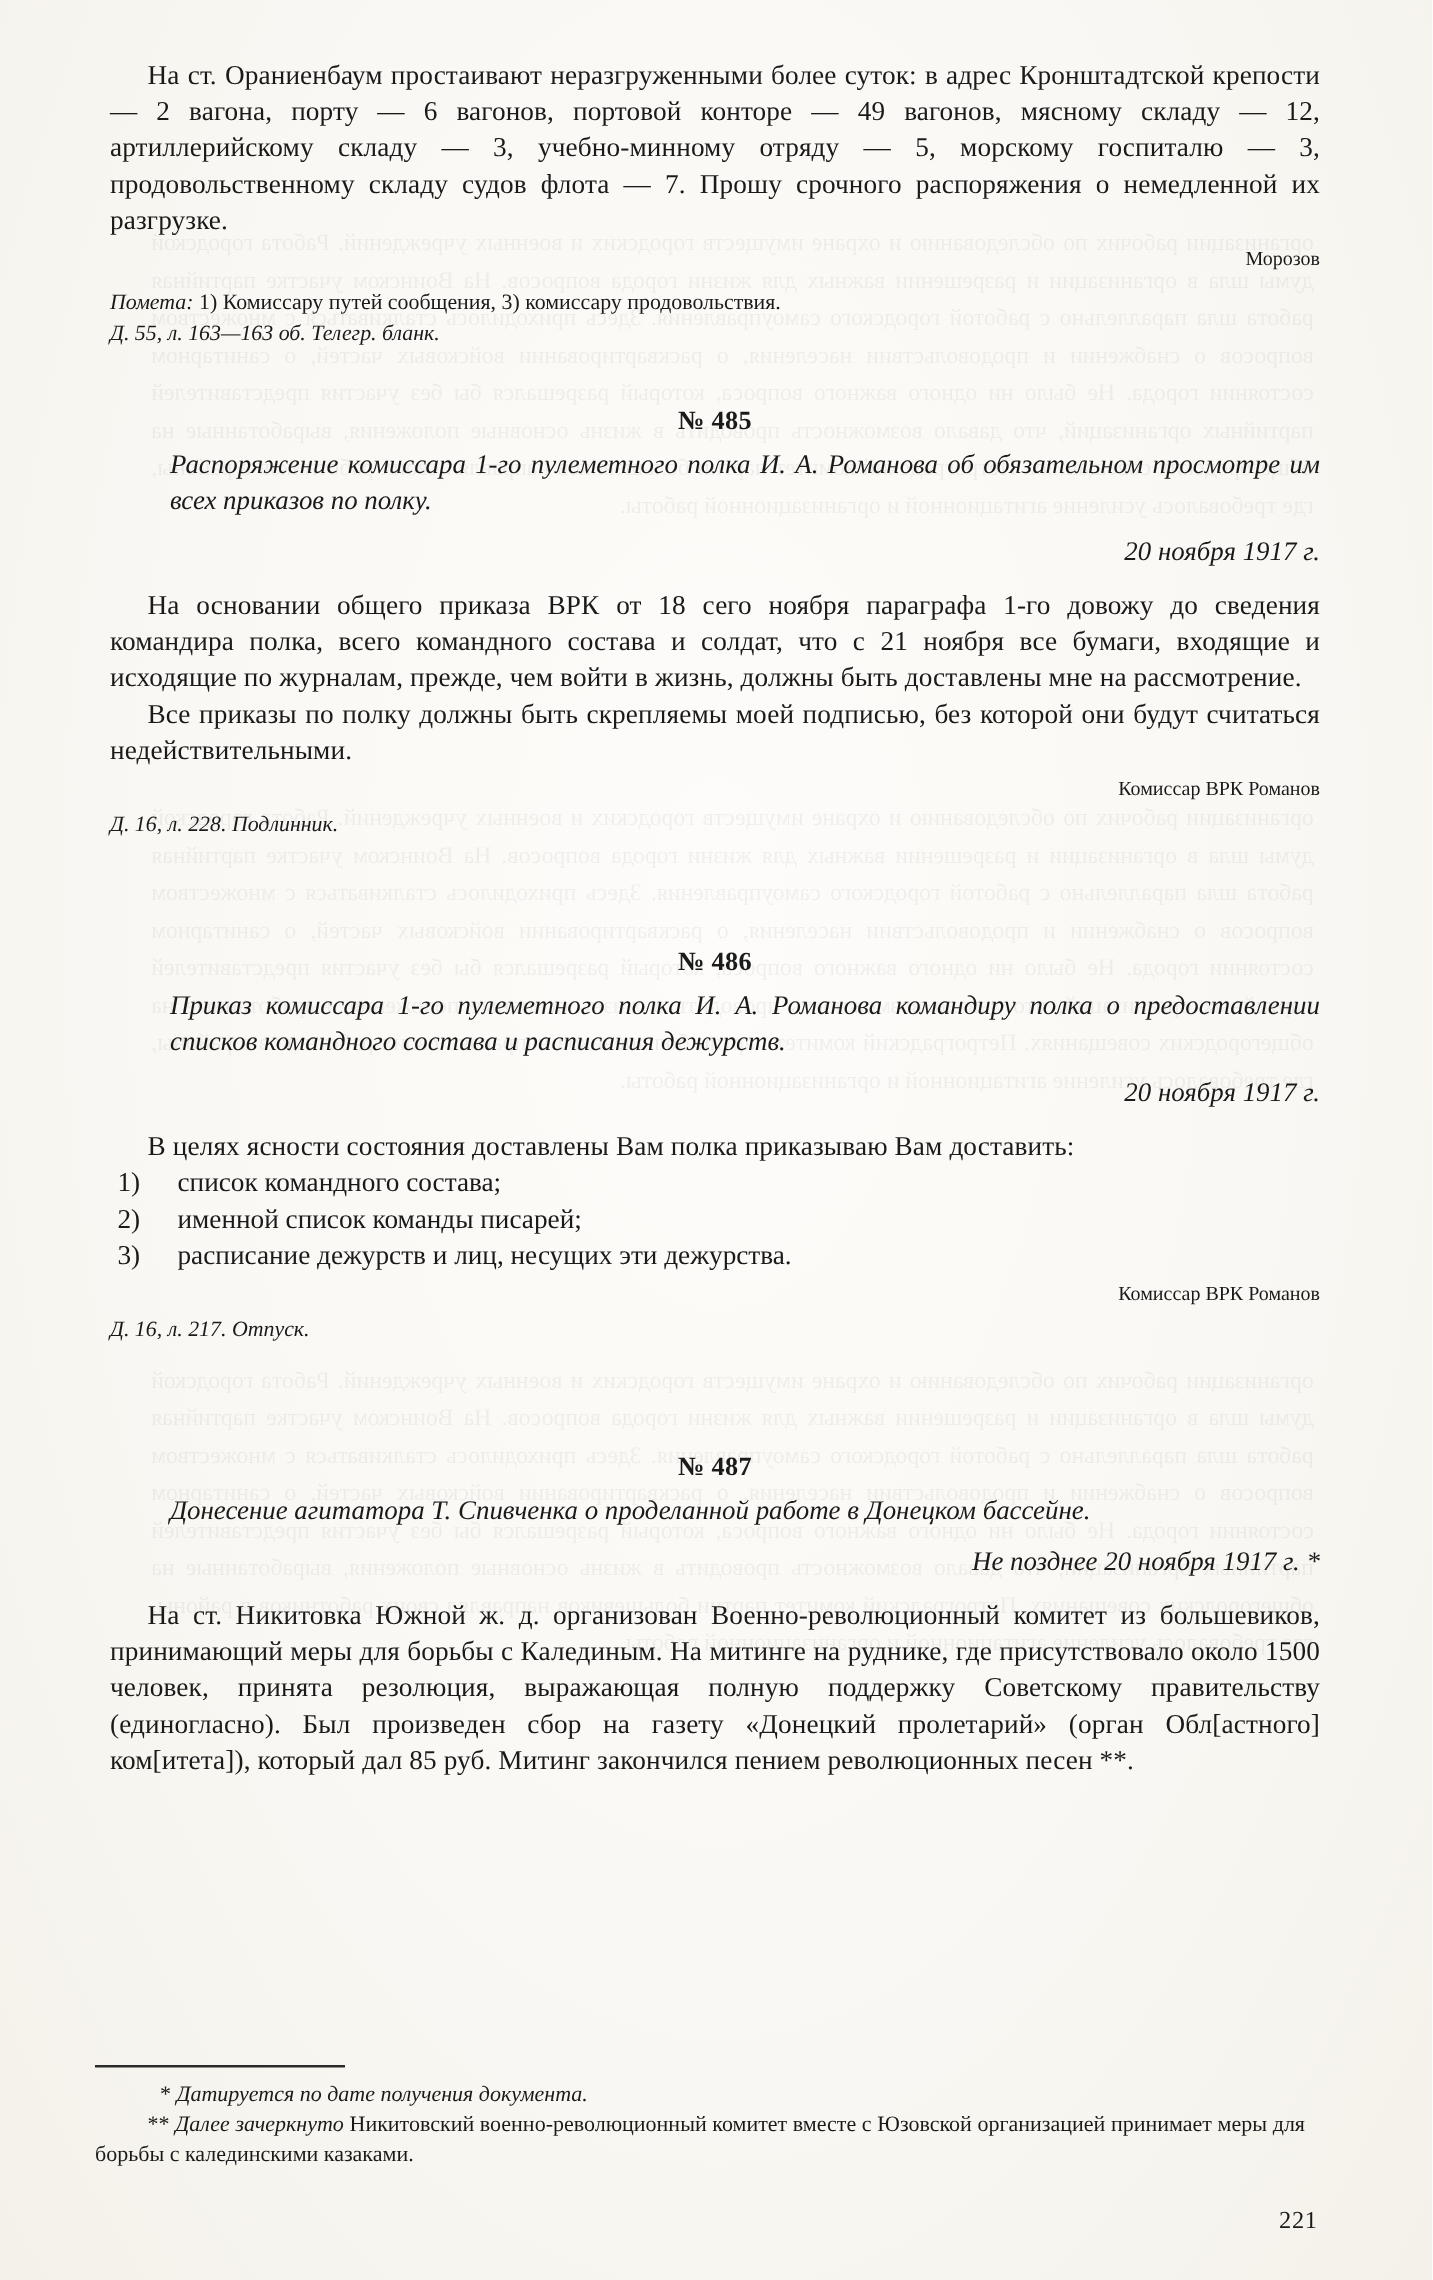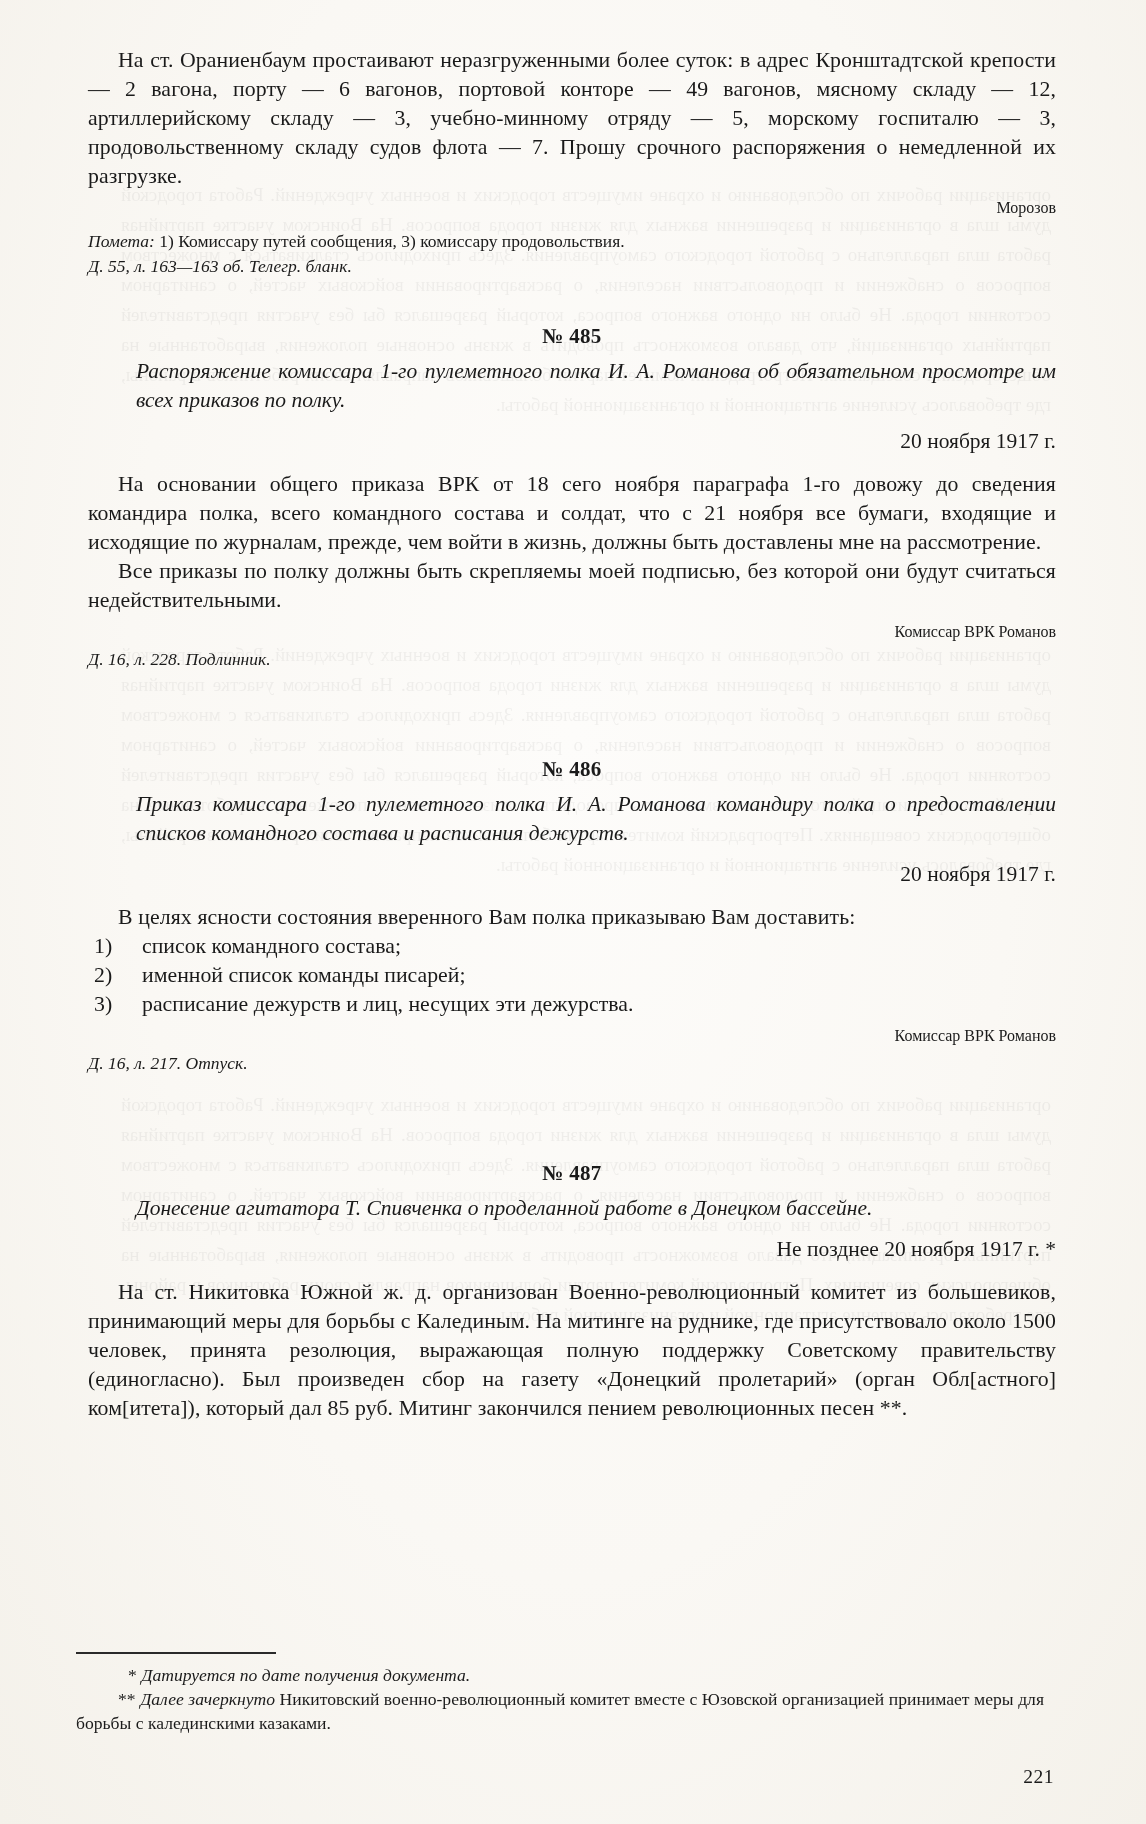--- a/index.html
+++ b/index.html
@@ -90,20 +90,21 @@
   }
   .title {
     font-style: italic;
     font-size: 21.5px;
     line-height: 29px;
     margin-left: 48px;
     margin-top: 8px;
     text-align: justify;
   }
   .date {
+    font-style: italic;
     font-size: 21.5px;
     text-align: right;
     margin-top: 14px;
   }
   .gap-md { height: 16px; }
   ol.list {
     margin: 0;
     padding: 0;
     list-style: none;
   }
@@ -179,21 +180,21 @@
       <div class="sign">Комиссар ВРК Романов</div>
       <p class="ref">Д. 16, л. 228. Подлинник.</p>
     </section>
 
     <section>
       <div class="spacer-486"></div>
       <div class="docnum">№ 486</div>
       <p class="title">Приказ комиссара 1-го пулеметного полка И. А. Романова командиру полка о предоставлении списков командного состава и расписания дежурств.</p>
       <div class="date">20 ноября 1917 г.</div>
       <div class="gap-md"></div>
-      <p class="body-text indent">В целях ясности состояния вверенного Вам полка приказываю Вам доставить:</p>
+      <p class="body-text indent">В целях ясности состояния доставлены Вам полка приказываю Вам доставить:</p>
       <ol class="list">
         <li><span class="lbl">1)</span><span>список командного состава;</span></li>
         <li><span class="lbl">2)</span><span>именной список команды писарей;</span></li>
         <li><span class="lbl">3)</span><span>расписание дежурств и лиц, несущих эти дежурства.</span></li>
       </ol>
       <div class="sign">Комиссар ВРК Романов</div>
       <p class="ref">Д. 16, л. 217. Отпуск.</p>
     </section>
 
     <section>

